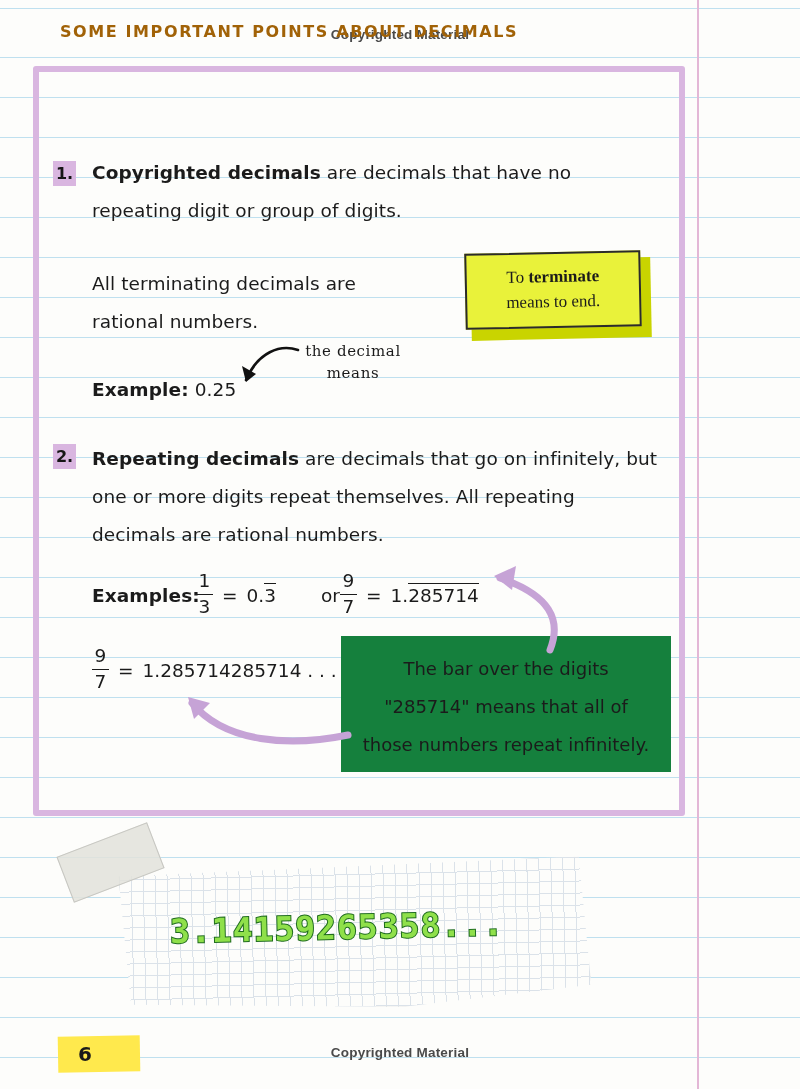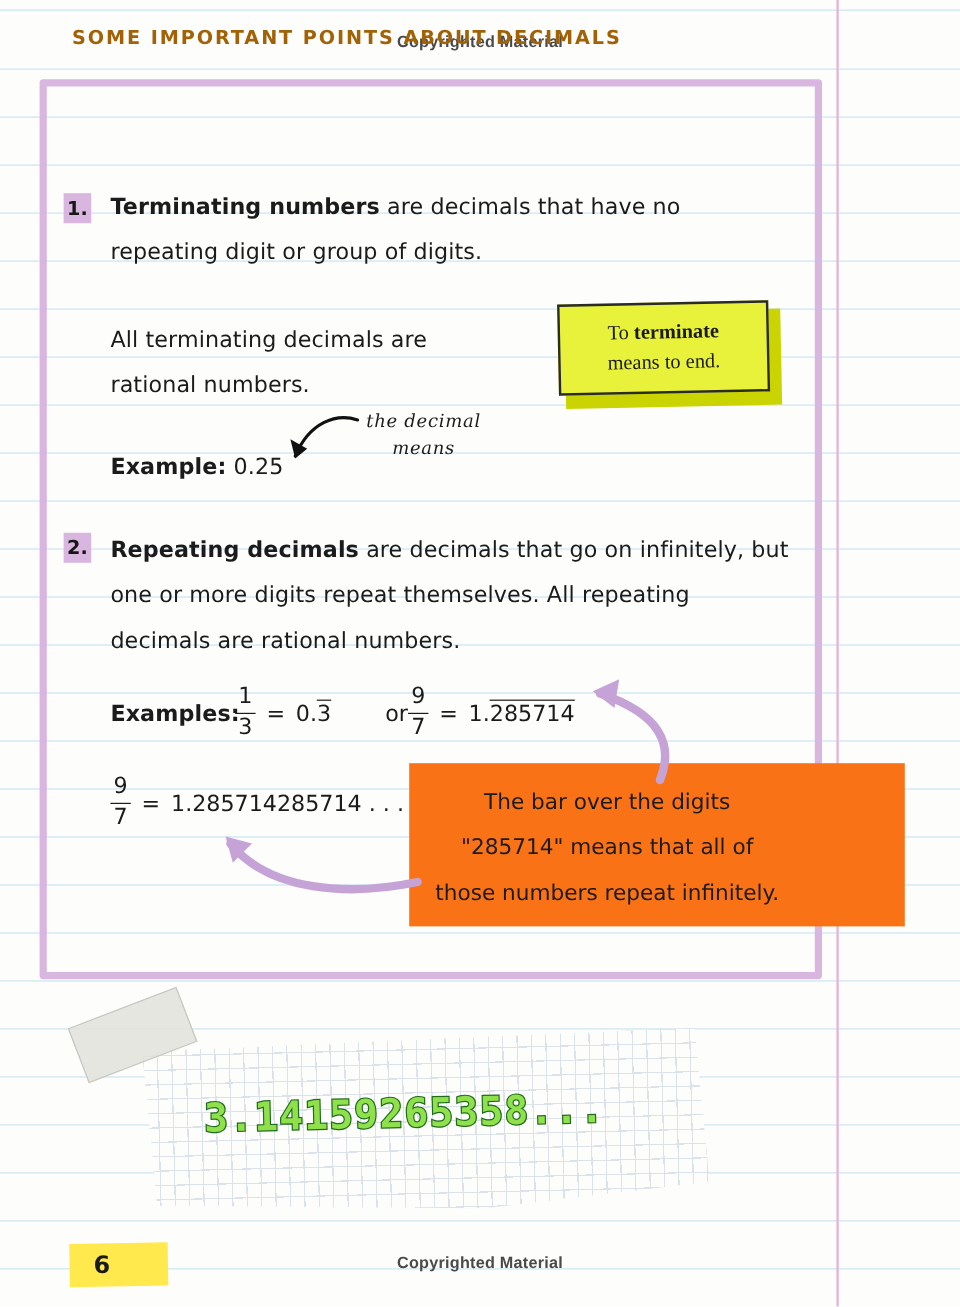--- a/index.html
+++ b/index.html
@@ -178,38 +178,36 @@
     color: #1b1b1b;
     line-height: 25px;
     transform: rotate(-1.2deg);
   }
   .yellow-note .txt b { font-weight: bold; }
 
   
   .handwrite {
     position: absolute;
     font-family: "DejaVu Serif", serif;
-    font-style: italic;
     font-size: 15px;
     color: #1b1b1b;
     line-height: 22px;
     text-align: center;
     letter-spacing: .6px;
   }
   #hand-decimal-ends { left: 293px; top: 340px; width: 120px; }
 
   
   .purple-note {
     position: absolute;
     left: 341px;
     top: 636px;
-    width: 375px;
+    width: 330px;
     height: 136px;
-    background: #f97316;
-    padding-left: 38px;
+    background: #15803d;
   }
   .purple-note .txt {
     position: absolute;
     left: 0;
     top: 14px;
     width: 330px;
     text-align: center;
     font-family: "DejaVu Sans", sans-serif;
     font-size: 18px;
     color: #1b1b1b;
@@ -309,21 +307,21 @@
   <div class="margin-line"></div>
 
   <div class="copyright top">Copyrighted Material</div>
 
   <div class="main-box"></div>
 
   <div class="box-title">SOME IMPORTANT POINTS ABOUT DECIMALS</div>
 
   <div class="num-badge" id="badge1">1.</div>
   <div class="body-text" id="para1">
-    <b>Terminating numbers</b><span> are decimals that have no repeating digit or group of digits.</span>
+    <b>Copyrighted decimals</b><span> are decimals that have no repeating digit or group of digits.</span>
   </div>
   <div class="body-text" id="para2">All terminating decimals are rational numbers.</div>
   <div class="body-text" id="example1-label">
     <b>Example:</b>
     <span>0.25</span>
   </div>
 
   <div class="yellow-note">
     <div class="shadow"></div>
     <div class="face"></div>

